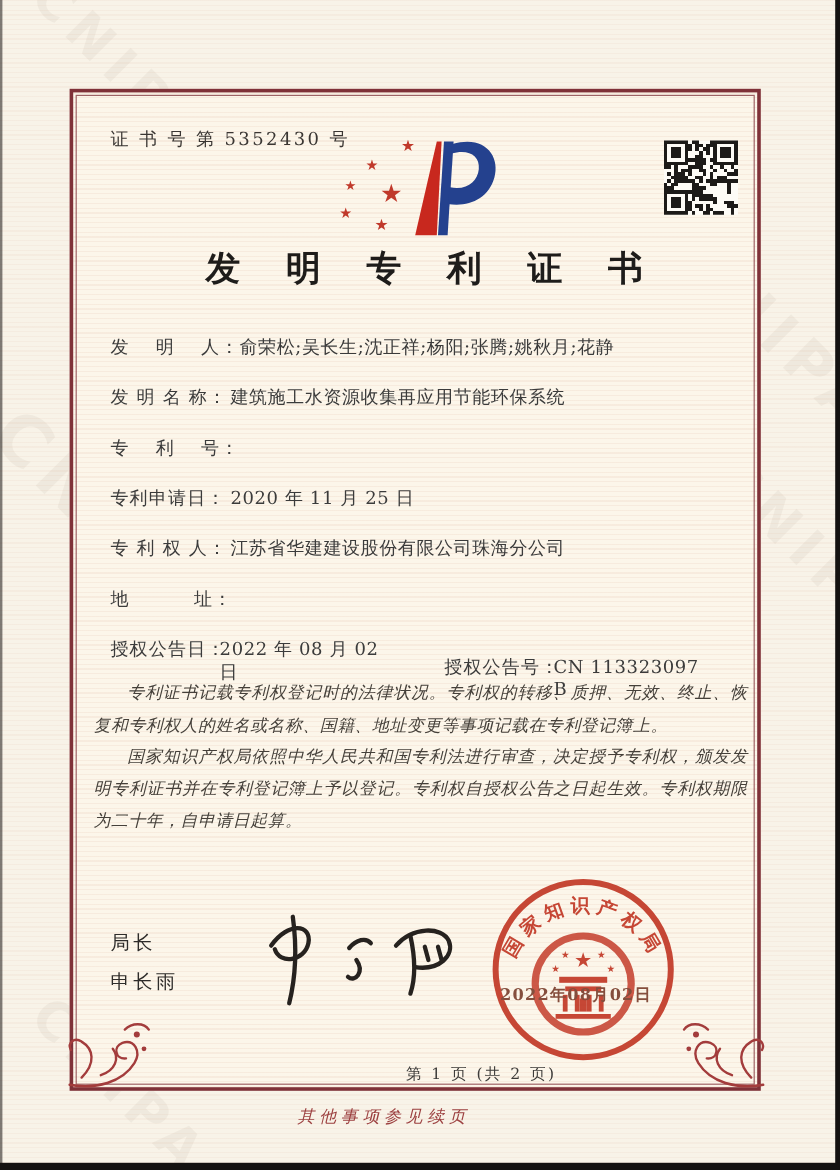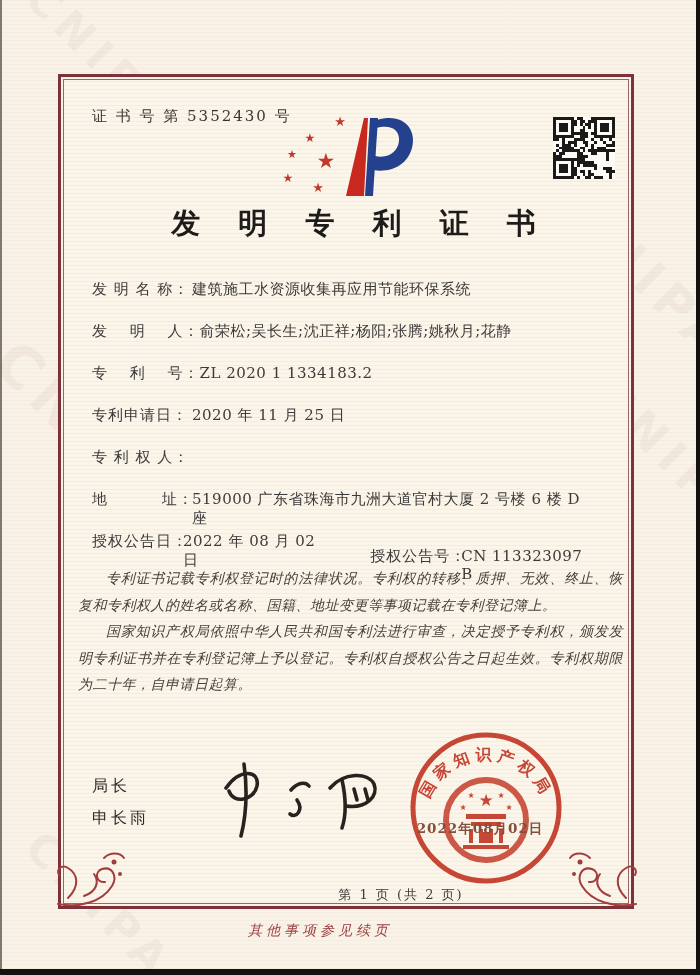--- a/index.html
+++ b/index.html
@@ -377,41 +377,40 @@
           <rect x="15" y="20" width="1" height="1"></rect>
           <rect x="16" y="20" width="1" height="1"></rect>
           <rect x="19" y="20" width="1" height="1"></rect>
         </g>
       </svg></div>
 
   <div class="title">发 明 专 利 证 书</div>
 
   <div class="fields">
     <div class="frow">
+      <span class="flabel">发　 明　 人：</span>
+      <span class="fvalue">俞荣松;吴长生;沈正祥;杨阳;张腾;姚秋月;花静</span>
+    </div>
+    <div class="frow">
       <span class="flabel">发 明 名 称：</span>
       <span class="fvalue">建筑施工水资源收集再应用节能环保系统</span>
     </div>
     <div class="frow">
-      <span class="flabel">发　 明　 人：</span>
-      <span class="fvalue">俞荣松;吴长生;沈正祥;杨阳;张腾;姚秋月;花静</span>
-    </div>
-    <div class="frow">
       <span class="flabel">专　 利　 号：</span>
-      <span class="fvalue">ZL 2020 1 1334183.2</span>
     </div>
     <div class="frow">
       <span class="flabel">专利申请日：</span>
       <span class="fvalue">2020 年 11 月 25 日</span>
     </div>
     <div class="frow">
       <span class="flabel">专 利 权 人：</span>
+      <span class="fvalue">江苏省华建建设股份有限公司珠海分公司</span>
     </div>
     <div class="frow">
       <span class="flabel">地　　　 址：</span>
-      <span class="fvalue">519000 广东省珠海市九洲大道官村大厦 2 号楼 6 楼 D 座</span>
     </div>
     <div class="frow">
       <span class="grant-pair">
         <span class="flabel" style="min-width:0;">授权公告日：</span>
         <span class="fvalue">2022 年 08 月 02 日</span>
       </span>
       <span class="grant-pair">
         <span class="flabel" style="min-width:0;">授权公告号：</span>
         <span class="fvalue">CN 113323097 B</span>
       </span>

